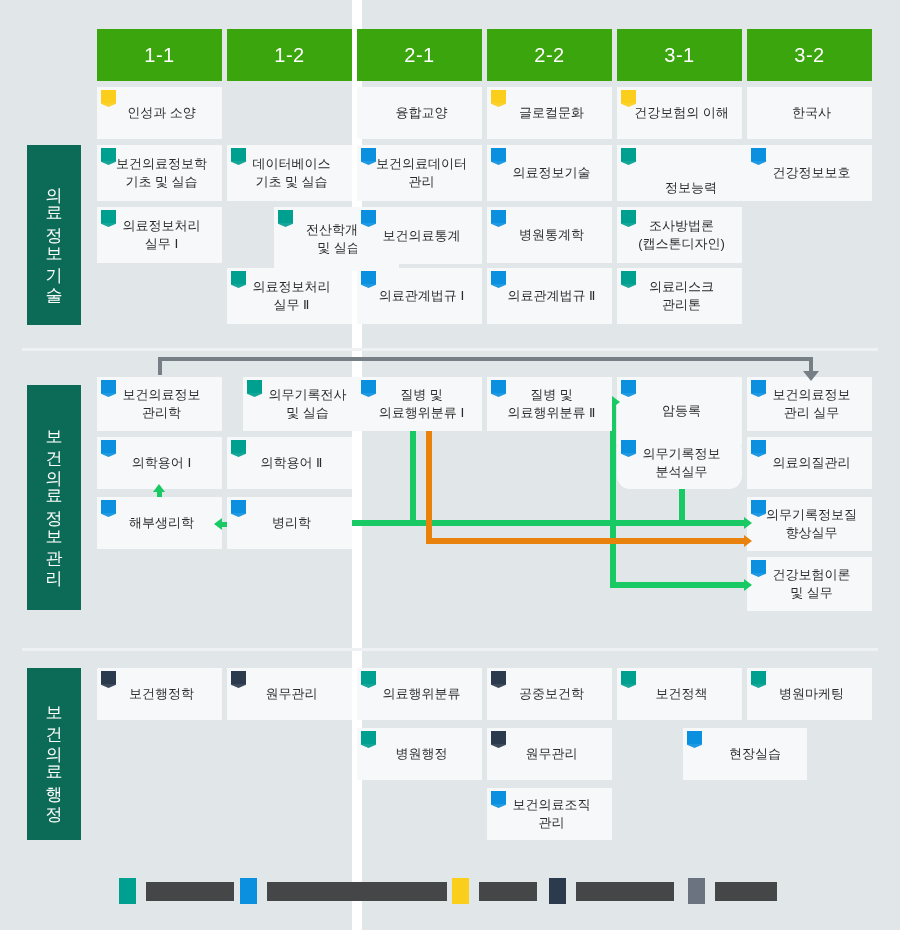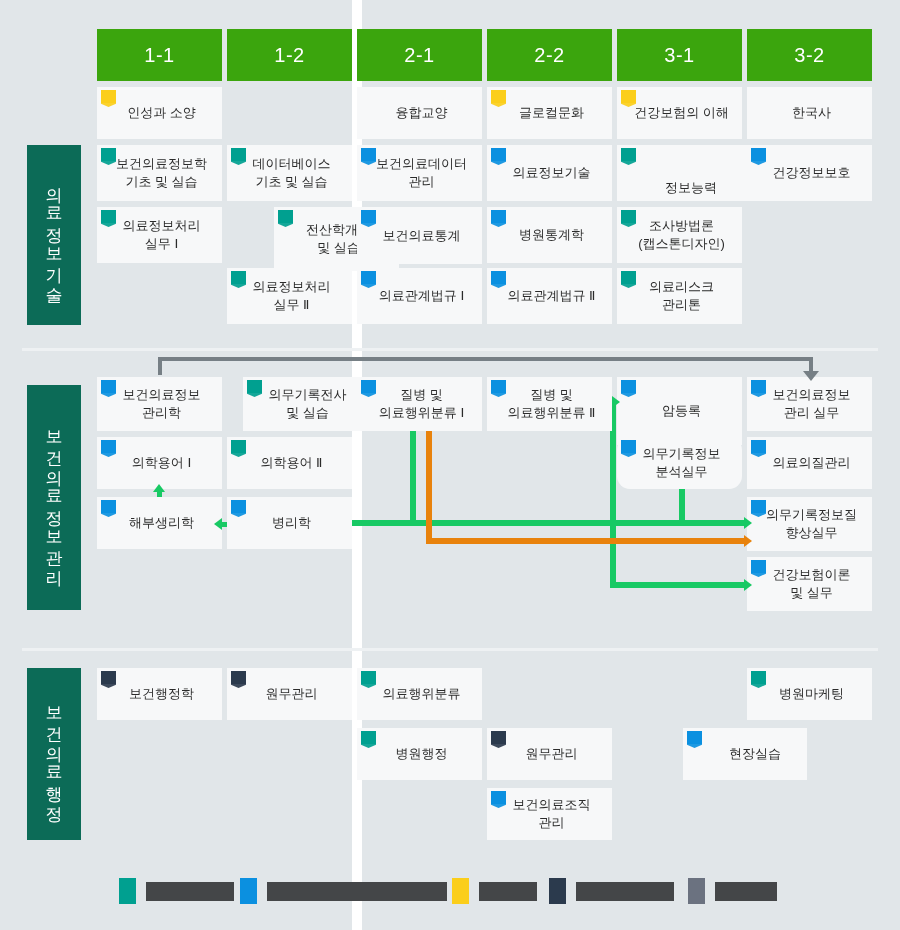--- a/index.html
+++ b/index.html
@@ -312,28 +312,36 @@
       <span>원무관리</span>
     </div>
   <div class="card" style="left:357px;top:668px;width:125px;height:52px;">
       <i class="tag t-teal"></i>
       <span>의료행위분류</span>
     </div>
   <div class="card" style="left:357px;top:728px;width:125px;height:52px;">
       <i class="tag t-teal"></i>
       <span>병원행정</span>
     </div>
+  <div class="card" style="left:487px;top:668px;width:125px;height:52px;">
+      <i class="tag t-navy"></i>
+      <span>공중보건학</span>
+    </div>
   <div class="card" style="left:487px;top:728px;width:125px;height:52px;">
       <i class="tag t-navy"></i>
       <span>원무관리</span>
     </div>
   <div class="card" style="left:487px;top:788px;width:125px;height:52px;">
       <i class="tag t-blue"></i>
       <span>보건의료조직<br>관리</span>
     </div>
+  <div class="card" style="left:617px;top:668px;width:125px;height:52px;">
+      <i class="tag t-teal"></i>
+      <span>보건정책</span>
+    </div>
   <div class="card" style="left:683px;top:728px;width:124px;height:52px;padding-left:26px;">
       <i class="tag t-blue"></i>
       <span>현장실습</span>
     </div>
   <div class="card" style="left:747px;top:668px;width:125px;height:52px;">
       <i class="tag t-teal"></i>
       <span>병원마케팅</span>
     </div>
 
   <div class="legend" style="left:119px;top:878px;">

